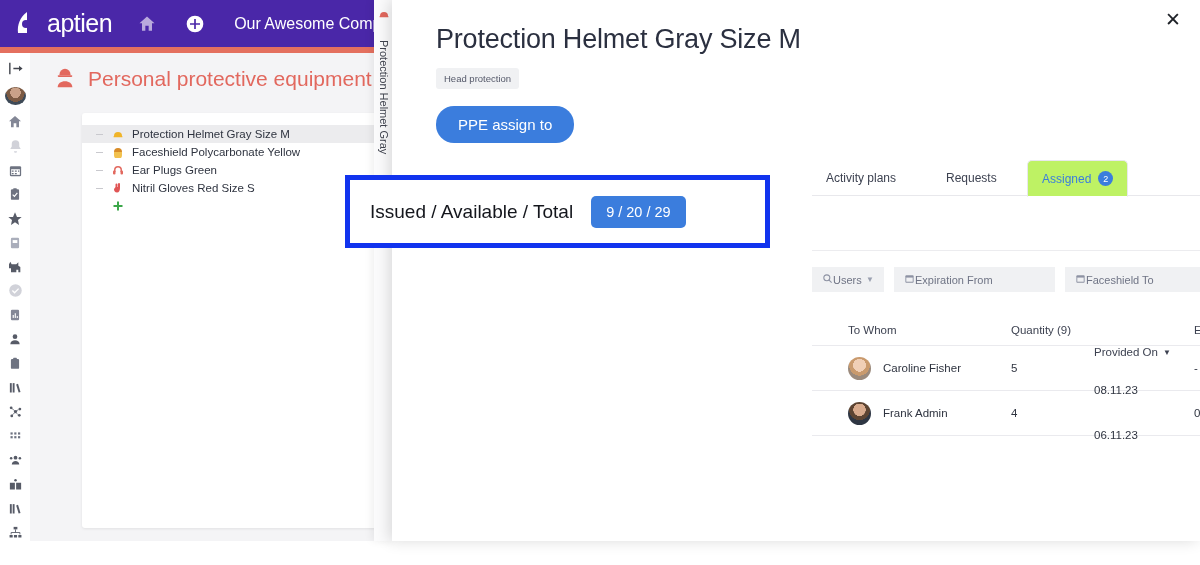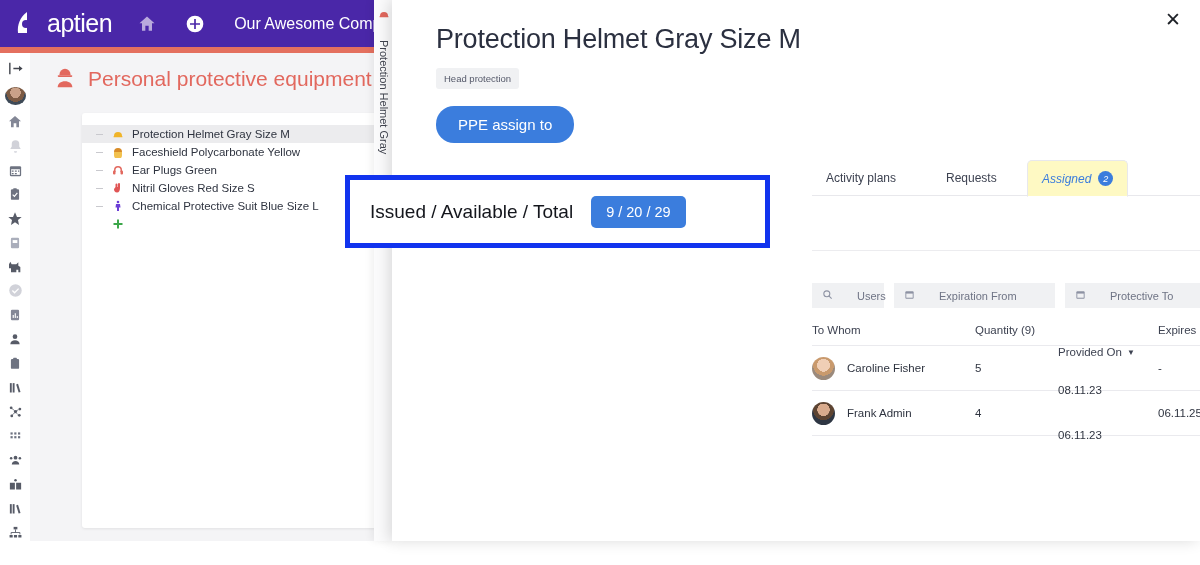--- a/index.html
+++ b/index.html
@@ -49,37 +49,37 @@
   .close-btn{position:absolute;right:16px;top:8px;width:22px;height:22px;display:flex;align-items:center;justify-content:center;font-size:19px;color:#1d2026;cursor:pointer;}
 
   .detail{position:absolute;left:44px;top:24px;width:600px;}
   .dt-title{font-size:27px;color:#2b3040;font-weight:400;letter-spacing:-0.2px;}
   .dt-badge{display:inline-block;margin-top:13px;background:#f0f1f3;color:#55596a;font-size:9.5px;padding:5px 8px;border-radius:3px;}
   .dt-assign{margin-top:17px;display:inline-block;background:#3b7ddd;color:#fff;font-size:15px;padding:10px 22px;border-radius:18px;cursor:pointer;border:none;}
 
   
   .tabs{position:absolute;left:420px;top:160px;width:614px;height:35px;border-bottom:1px solid #e8e8ec;}
   .tab{position:absolute;top:0;height:35px;display:flex;align-items:center;font-size:12px;color:#3d4251;cursor:pointer;gap:7px;padding:0 14px;}
-  .tab.active{color:#3b7ddd;background:#fef9c3;border:1px solid #e8e8ec;border-bottom:1px solid #fff;border-radius:5px 5px 0 0;font-style:italic;}
+  .tab.active{color:#3b7ddd;background:#bef264;border:1px solid #e8e8ec;border-bottom:1px solid #fff;border-radius:5px 5px 0 0;}
   .tab-badge{background:#3b7ddd;color:#fff;font-size:9px;width:15px;height:15px;border-radius:50%;display:flex;align-items:center;justify-content:center;}
 
   .upd-row{position:absolute;left:420px;top:210px;width:614px;height:32px;}
 
   .divider{position:absolute;left:420px;top:250px;width:604px;height:1px;background:#ececef;}
 
   
   .filters{position:absolute;left:420px;top:267px;width:614px;height:25px;}
-  .filt{position:absolute;top:16px;height:25px;background:#f0f1f3;border-radius:0;display:flex;align-items:center;gap:24px;padding:0 10px;font-size:11px;color:#6f7485;box-sizing:border-box;cursor:pointer;}
+  .filt{position:absolute;top:0;height:25px;background:#f0f1f3;border-radius:0;display:flex;align-items:center;gap:0;padding:0 10px;font-size:11px;color:#6f7485;box-sizing:border-box;cursor:pointer;}
   .filt .cv{margin-left:auto;font-size:8px;color:#9aa0b0;}
 
   
   .tbl{position:absolute;left:420px;top:315px;width:604px;}
   .th-row{display:flex;align-items:center;height:30px;font-size:11.5px;color:#3d4251;border-bottom:1px solid #eaeaee;}
   .tr-row{display:flex;align-items:center;height:44px;font-size:11.5px;color:#2f3440;border-bottom:1px solid #eaeaee;}
-  .c-who{width:163px;display:flex;align-items:center;gap:12px;}
+  .c-who{width:163px;display:flex;align-items:center;gap:12px;margin-left:36px;}
   .c-qty{width:83px;}
   .c-prov{width:100px;display:flex;align-items:center;gap:5px;margin-top:44px;}
   .c-exp{width:130px;display:flex;align-items:center;gap:7px;}
   .c-act{flex:1;display:flex;justify-content:flex-end;padding-right:4px;}
   .ava{width:23px;height:23px;border-radius:50%;flex:none;}
   .ava.a1{background:radial-gradient(circle at 50% 36%, #f0cfb6 0 34%, #c99a6d 35% 55%, #9b8a7c 56% 100%);}
   .ava.a2{background:radial-gradient(circle at 50% 34%, #d9ab8d 0 32%, #5d4432 33% 54%, #2e3643 55% 100%);}
 
   
   .callout{position:absolute;left:345px;top:175px;width:425px;height:73px;background:#ffffff;border:5px solid #1133ee;box-sizing:border-box;display:flex;align-items:center;padding:16px 20px;gap:18px;}
@@ -304,30 +304,20 @@
           <div class="tree-row">
             <span class="tree-dash"></span>
             <span class="tree-ico">
               <svg width="12" height="12" viewBox="0 0 24 24" fill="#e05555">
                   <path d="M7 10V5a2 2 0 1 1 4 0v5h1V4a2 2 0 1 1 4 0v8c0 5-2 9-6 9s-6-3-6-7z"></path>
                 </svg>
             </span>
             <span>Nitril Gloves Red Size S</span>
           </div>
           <div class="tree-row">
-            <span class="tree-dash"></span>
-            <span class="tree-ico">
-              <svg width="12" height="12" viewBox="0 0 24 24" fill="#6c3fd6">
-                  <circle cx="12" cy="4" r="2.6"></circle>
-                  <path d="M8 8h8l1 7h-3v7h-4v-7H7z"></path>
-                </svg>
-            </span>
-            <span>Chemical Protective Suit Blue Size L</span>
-          </div>
-          <div class="tree-row">
             <span class="tree-dash" style="opacity:0"></span>
             <span class="tree-ico">
               <svg width="12" height="12" viewBox="0 0 24 24" fill="#3ca74a">
                   <path d="M10 3h4v7h7v4h-7v7h-4v-7H3v-4h7z"></path>
                 </svg>
             </span>
             <span></span>
           </div>
         </div>
       </div>
@@ -388,21 +378,21 @@
               <rect x="3" y="5" width="18" height="16" rx="2"></rect>
               <rect x="5" y="10" width="14" height="9" fill="#f0f1f3"></rect>
             </svg></span>
         <span>Expiration From</span>
       </div>
       <div class="filt" style="left:253px;width:161px">
         <span><svg width="11" height="11" viewBox="0 0 24 24" fill="#8d92a3">
               <rect x="3" y="5" width="18" height="16" rx="2"></rect>
               <rect x="5" y="10" width="14" height="9" fill="#f0f1f3"></rect>
             </svg></span>
-        <span>Protective To</span>
+        <span>Faceshield To</span>
       </div>
 
     </div>
 
     <div class="tbl">
       <div class="th-row">
         <span class="c-who">To Whom</span>
         <span class="c-qty">Quantity (9)</span>
         <span class="c-prov">
           <span>Provided On</span>

